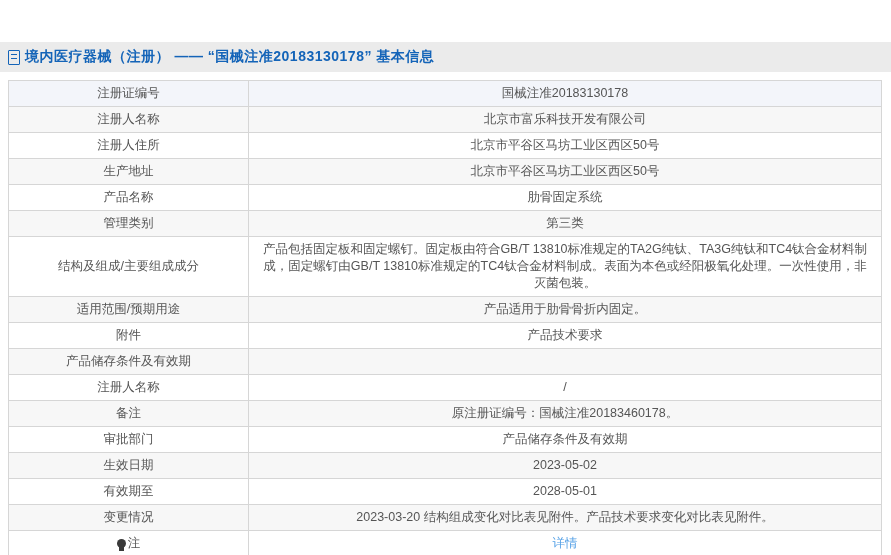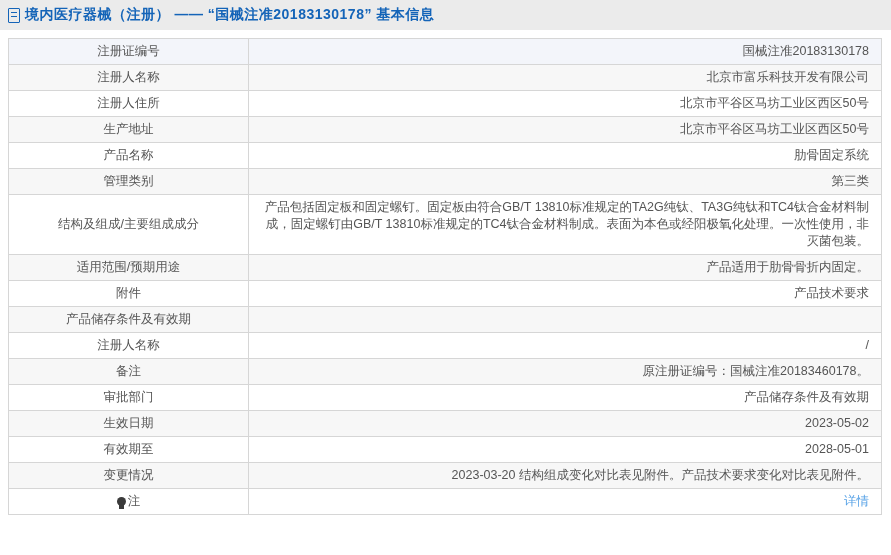--- a/index.html
+++ b/index.html
@@ -9,20 +9,21 @@
     width: 891px;
   }
   
   .topbar {
     width: 100%;
     height: 30px;
     background: #ebebeb;
     display: flex;
     align-items: center;
     padding: 0 8px;
+    margin-top: 42px;
   }
   .doc-icon {
     display: inline-block;
     width: 12px;
     height: 15px;
     border: 1.5px solid #1464b8;
     border-radius: 1px;
     position: relative;
     margin-right: 5px;
     flex: 0 0 auto;
@@ -59,21 +60,21 @@
     color: #555555;
     padding: 4px 12px;
     vertical-align: middle;
   }
   td.label-cell {
     width: 240px;
     text-align: center;
     color: #555555;
     white-space: nowrap;
   }
-  td.value-cell { text-align: right; word-break: break-all; margin-left: 16px; }
+  td.value-cell { text-align: center; word-break: break-all; margin-left: 16px; }
   tr[data-name="table-row"]:nth-child(even) { background: #f7f7f7; }
   tr[data-name="table-row"]:nth-child(odd)  { background: #ffffff; }
   tr.highlight, tr.highlight:nth-child(odd) { background: #f3f5fa; }
   a.detail-link {
     color: #54a0e6;
     text-decoration: none;
     cursor: pointer;
   }
   
   .pin-icon {

